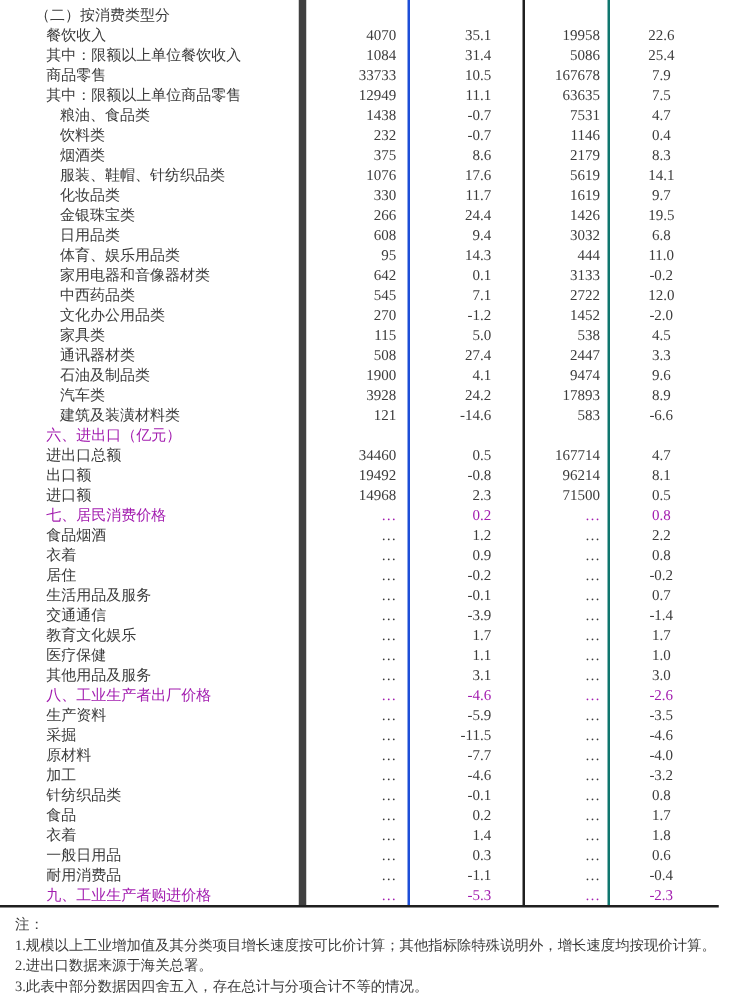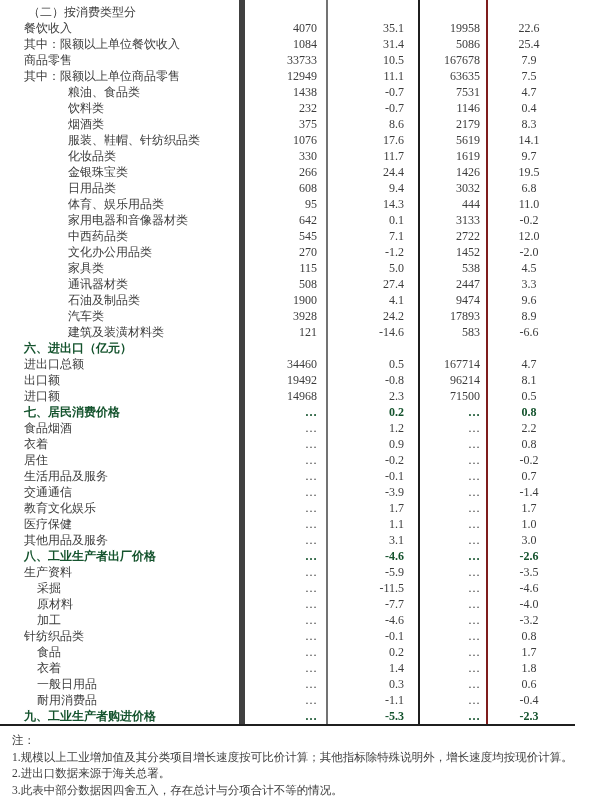--- a/index.html
+++ b/index.html
@@ -27,29 +27,29 @@
   .row.spacer { height: 4px; }
   .cell {
     box-sizing: border-box;
     overflow: hidden;
     height: 100%;
   }
   .label {
     width: 245px;
     border-right: 6px solid #404040;
   }
-  .c0 { width: 83px; border-right: 2px solid #737373; text-align: right; padding-right: 9px; }
-  .c1 { width: 92px; border-right: 2px solid #1f1f1f; text-align: right; padding-right: 14px; }
-  .c2 { width: 68px; border-right: 2px solid #7f1d1d; text-align: right; padding-right: 6px; }
+  .c0 { width: 83px; border-right: 2px solid #1d4ed8; text-align: right; padding-right: 9px; }
+  .c1 { width: 92px; border-right: 2px solid #1f1f1f; text-align: right; padding-right: 25px; }
+  .c2 { width: 68px; border-right: 2px solid #0f766e; text-align: right; padding-right: 6px; }
   .c3 { width: 87px; text-align: center; padding-right: 5px; }
-  .ind0 { padding-left: 24px; }
+  .ind0 { padding-left: 37px; }
   .ind1 { padding-left: 37px; }
-  .ind2 { padding-left: 68px; }
+  .ind2 { padding-left: 48px; }
   .ind3 { padding-left: 28px; }
-  .bold { font-weight: bold; color: #14532d; }
+  .bold { font-weight: normal; color: #a21caf; }
   .notes {
     margin: 6px 0 0 12px;
     font-size: 11.5px;
     line-height: 16.5px;
     color: #3c3c3c;
     white-space: nowrap;
   }
 </style>
 </head>
 <body>

